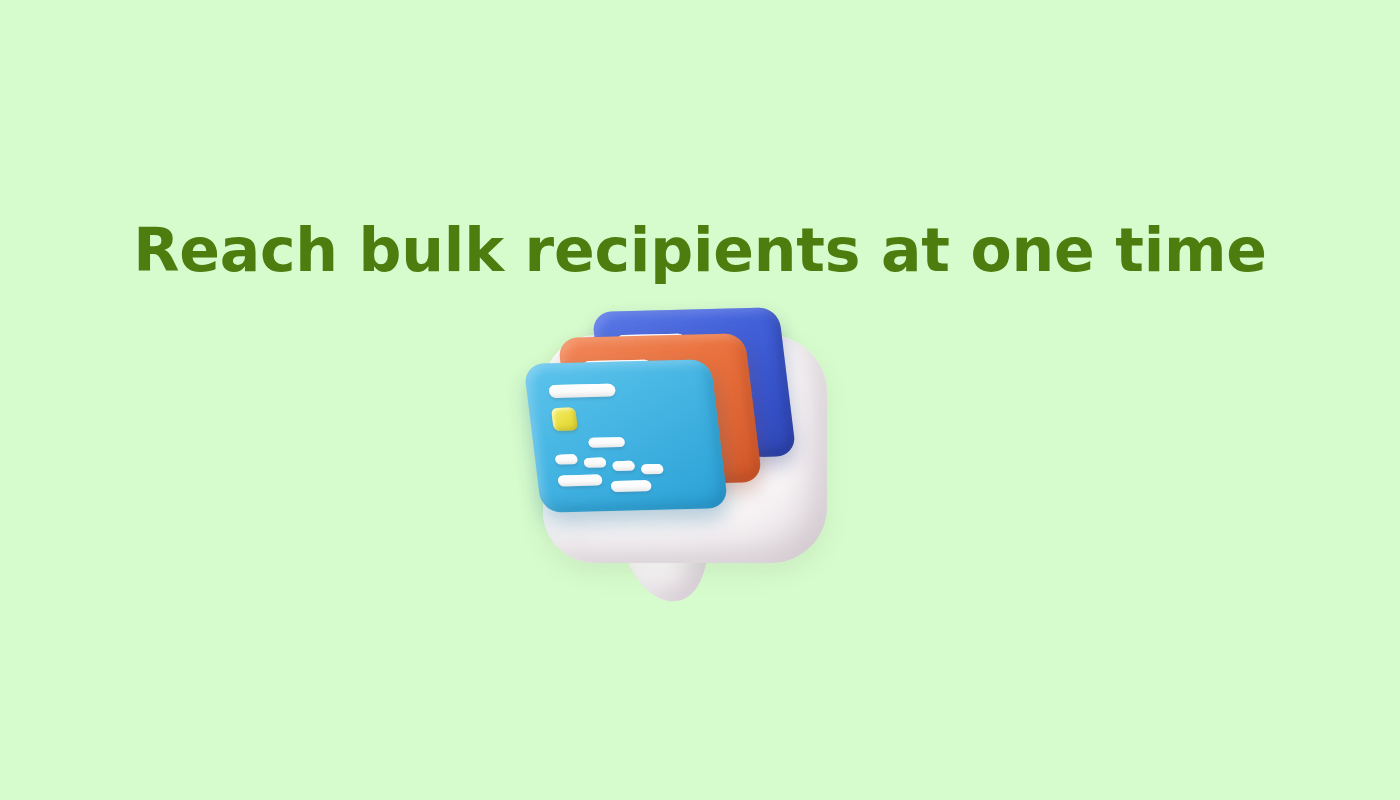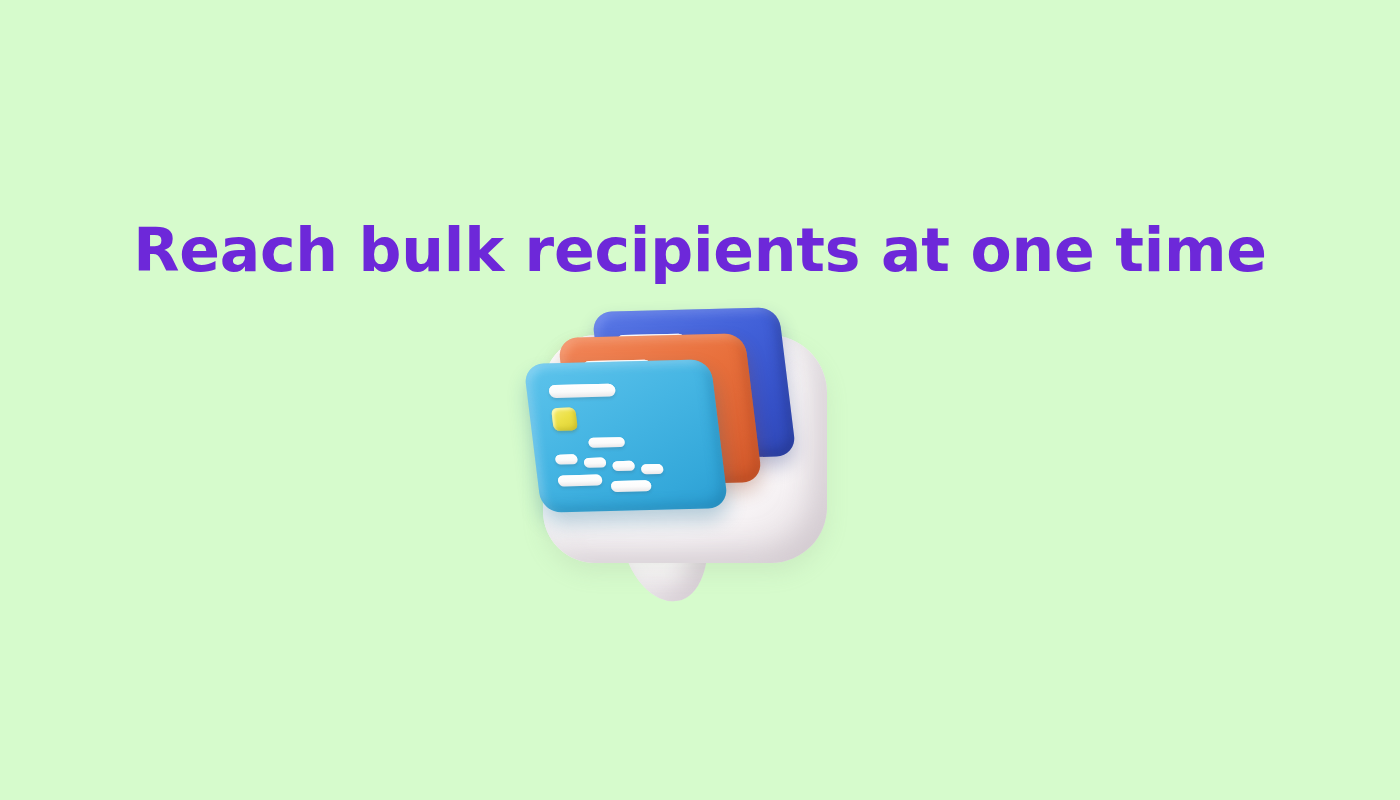--- a/index.html
+++ b/index.html
@@ -23,21 +23,21 @@
     overflow: hidden;
   }
 
   
   .headline {
     position: absolute;
     left: 0;
     top: 172px;
     width: 1400px;
     text-align: center;
-    color: #6d28d9;
+    color: #4d7c0f;
     font-family: "DejaVu Sans", "Liberation Sans", sans-serif;
     font-size: 60px;
     font-weight: 700;
     letter-spacing: -0.2px;
     line-height: 76px;
     white-space: nowrap;
     user-select: none;
   }
 
   

